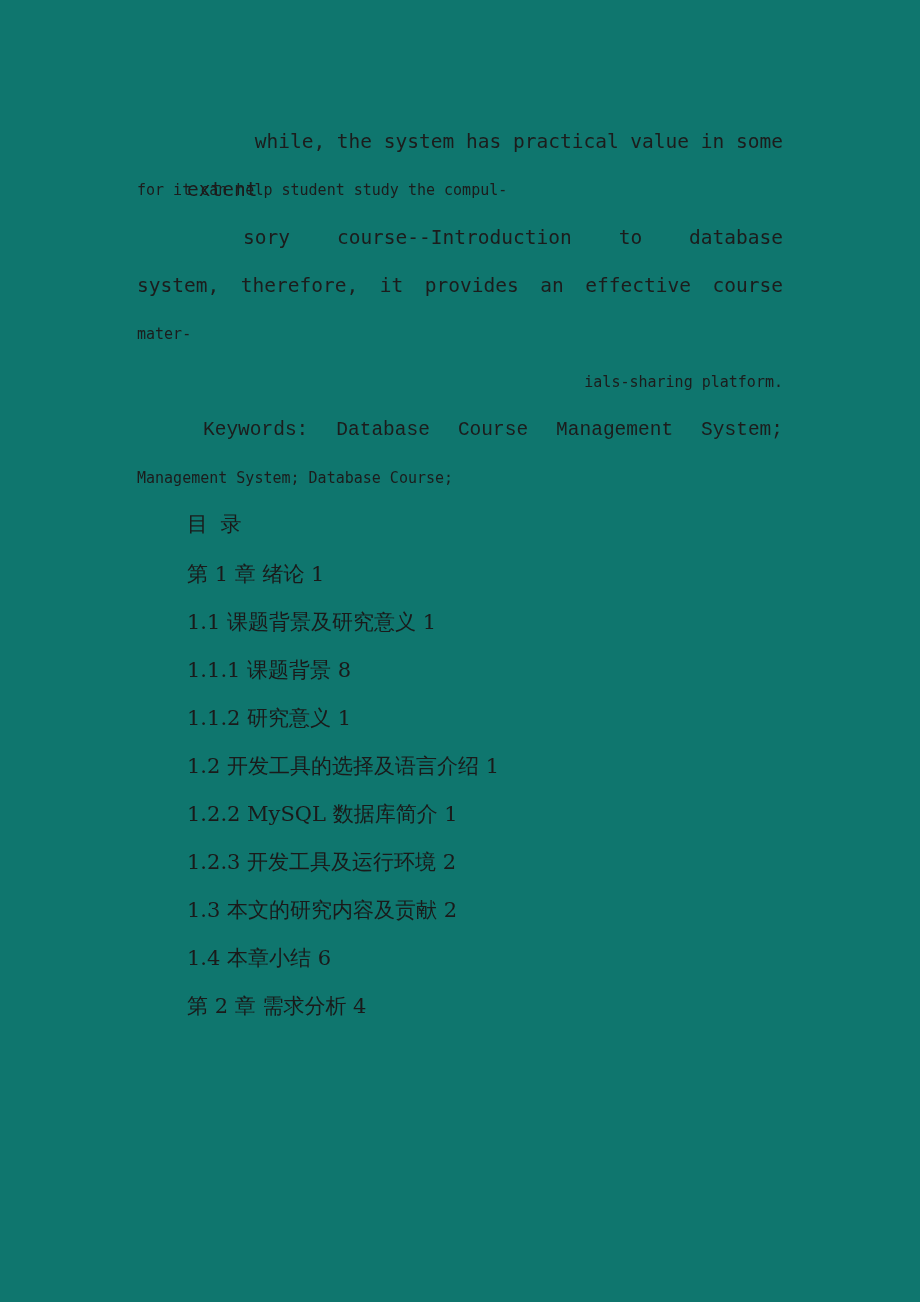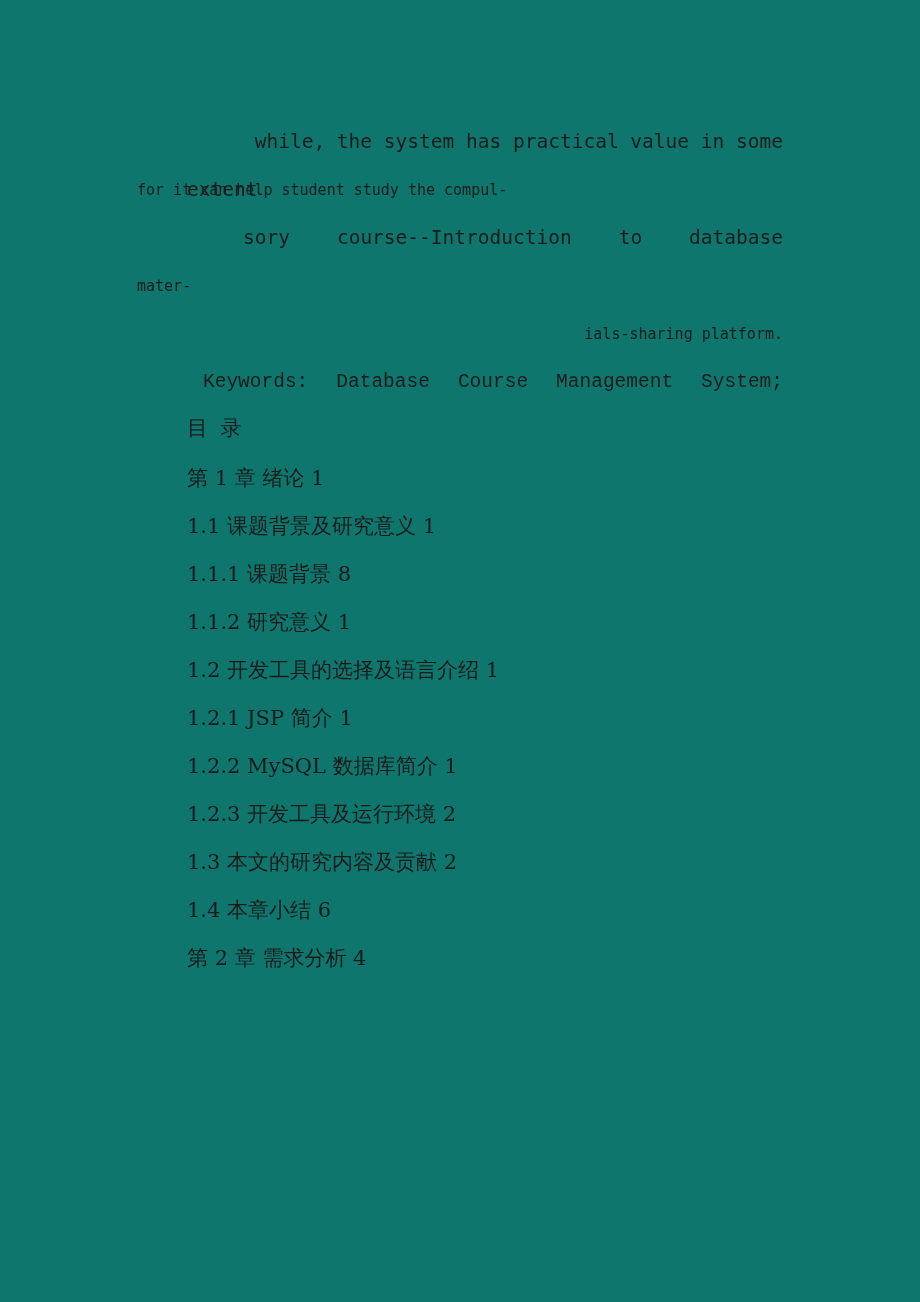--- a/index.html
+++ b/index.html
@@ -87,41 +87,42 @@
   <div id="content">
 
     <div>
 
       <div class="abs-just pad-left-50">while, the system has practical value in some extent</div>
 
       <div class="abs-line">for it can help student study the compul-</div>
 
       <div class="abs-just pad-left-106">sory    course--Introduction    to    database</div>
 
+      <div class="abs-just">system, therefore, it   provides   an   effective   course</div>
 
       <div class="abs-line">mater-</div>
 
       <div class="abs-line pad-left-50">ials-sharing platform.</div>
     </div>
 
     <div>
       <div class="abs-just pad-left-66"> Keywords:  Database  Course  Management  System;</div>
 
+      <div class="abs-line">Management System; Database Course;</div>
     </div>
 
     <div>
 
       <div class="toc-heading">目 录</div>
 
       <div class="toc-line">第 1 章 绪论 1</div>
       <div class="toc-line">1.1 课题背景及研究意义 1</div>
       <div class="toc-line">1.1.1 课题背景 8</div>
       <div class="toc-line">1.1.2 研究意义 1</div>
       <div class="toc-line">1.2 开发工具的选择及语言介绍 1</div>
-      <div class="toc-line">1.2.1 JSP 简介 1</div>
       <div class="toc-line">1.2.2 MySQL 数据库简介 1</div>
       <div class="toc-line">1.2.3 开发工具及运行环境 2</div>
       <div class="toc-line">1.3 本文的研究内容及贡献 2</div>
       <div class="toc-line">1.4 本章小结 6</div>
       <div class="toc-line">第 2 章 需求分析 4</div>
     </div>
 
   </div>
 </div>
 

